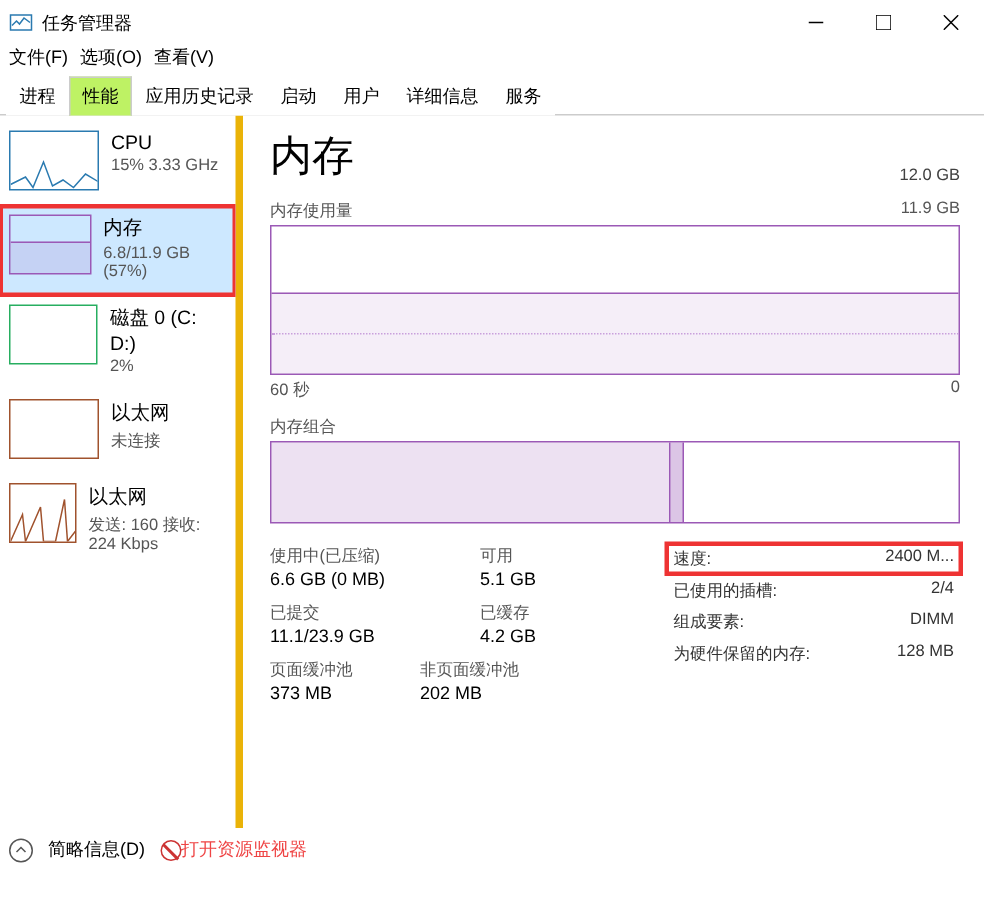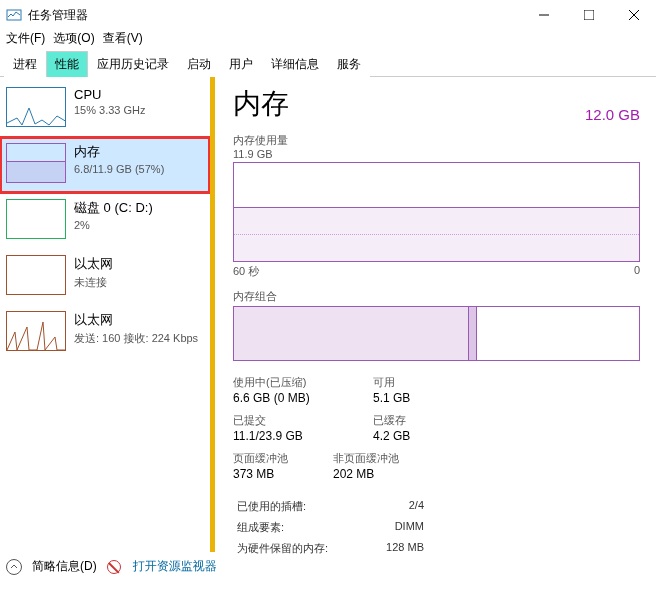--- a/index.html
+++ b/index.html
@@ -6,57 +6,57 @@
 body { width:656px; height:599px; background:#fff; overflow:hidden; font-size:12px; color:#000; }
 .titlebar { height:30px; display:flex; align-items:center; padding:0 0 0 6px; }
 .titlebar .icon { width:16px; height:16px; margin-right:6px; }
 .titlebar .title { flex:0 0 auto; font-size:12px; }
 .titlebar .spacer { flex:1; }
 .winbtn { width:45px; height:30px; display:flex; align-items:center; justify-content:center; }
 .winbtn svg { width:10px; height:10px; }
 .menubar { height:20px; display:flex; align-items:flex-start; padding:0 6px; gap:8px; font-size:12px; }
 .tabs { display:flex; border-bottom:1px solid #ccc; padding:0 4px; margin-top:0; }
 .tab { padding:4px 8px; font-size:12px; border:1px solid transparent; border-bottom:none; position:relative; top:1px; background:#fff; }
-.tab.active { border-color:#ccc; background:#5eead4; }
+.tab.active { border-color:#ccc; background:#bef264; }
 .content { display:flex; height:475px; }
 .sidebar { width:215px; border-right:5px solid #eab308; overflow:hidden; padding-top:4px; }
 .side-item { display:flex; padding:6px 6px 10px 6px; cursor:pointer; }
 .side-item.selected { background:#cde8ff; }
 .side-item.redbox { outline:3px solid #e33; outline-offset:-2px; }
 .thumbplot { width:60px; height:40px; border:1px solid #999; margin-right:8px; position:relative; overflow:hidden; }
 .thumbplot.cpu { border-color:#2a7ab0; }
 .thumbplot.mem { border-color:#9b59b6; }
 .thumbplot.disk { border-color:#27ae60; }
 .thumbplot.eth { border-color:#a0522d; }
 .side-label .name { font-size:13px; }
 .side-label .stat { font-size:11px; color:#555; margin-top:2px; }
 .main { flex:1; padding:8px 16px 0 18px; position:relative; }
 .main-head { display:flex; justify-content:space-between; align-items:flex-end; }
 .main-head .big { font-size:28px; font-weight:400; }
-.main-head .right { font-size:15px; color:#a21caf;margin-left:41px; }
-.chartlabel { font-size:11px; color:#555; margin-top:10px; display:flex; justify-content:space-between;flex-direction:column; }
+.main-head .right { font-size:11px; color:#404040;margin-left:41px; }
+.chartlabel { font-size:11px; color:#555; margin-top:10px; display:flex; justify-content:space-between; }
 .memchart { width:100%; height:100px; border:1px solid #9b59b6; background:#fff; position:relative; margin-top:2px; }
 .memchart .fill { position:absolute; left:0; right:0; top:45%; bottom:0; background:rgba(155,89,182,0.10); border-top:1px solid #9b59b6; }
 .memchart .gridline { position:absolute; left:0; right:0; top:72%; border-top:1px dotted #c9a0dc; }
 .xlabels { font-size:11px; color:#555; display:flex; justify-content:space-between; margin-top:2px;gap:32px; }
 .compchart { width:100%; height:55px; border:1px solid #9b59b6; margin-top:2px; display:flex; }
 .comp1 { width:58%; background:rgba(155,89,182,0.18); border-right:1px solid #9b59b6; }
 .comp2 { width:2%; background:rgba(155,89,182,0.35); border-right:1px solid #9b59b6; }
-.stats { display:flex; margin-top:14px; gap:10px;flex-direction:column; }
+.stats { display:flex; margin-top:14px; gap:10px; }
 .leftstats { flex:1; }
 .statrow { display:flex; }
 .statcell { width:115px; margin-bottom:8px; }
 .statcell .lbl { font-size:11px; color:#555; }
 .statcell .val { font-size:12px; margin-top:1px; white-space:nowrap; }
 .rightstats { width:195px; font-size:11px; color:#333; }
 .rightstats .row { display:flex; justify-content:space-between; margin-bottom:6px; padding:0 4px; }
 .rightstats .row.redbox { outline:3px solid #e33; outline-offset:-1px; padding:2px 4px; margin-bottom:4px; }
 .footer { position:absolute; left:6px; bottom:24px; display:flex; align-items:center; gap:10px; font-size:12px; }
 .footer .circ { width:16px; height:16px; border:1px solid #555; border-radius:50%; display:flex; align-items:center; justify-content:center; }
-.footer .link { color:#0369a1; display:flex; align-items:center; gap:12px; }
+.footer .link { color:#ef4444; display:flex; align-items:center; gap:0; }
 .footer .noicon { width:14px; height:14px; border:1.5px solid #c33; border-radius:50%; position:relative; }
 .footer .noicon::after { content:""; position:absolute; width:14px; height:1.5px; background:#c33; top:50%; left:-1px; transform:rotate(45deg); transform-origin:center; }
 </style>
 </head>
 <body>
 
 <div class="titlebar">
   <svg class="icon" viewBox="0 0 16 16">
       <rect x="1" y="3" width="14" height="10" fill="none" stroke="#2a7ab0"></rect>
       <polyline points="2,10 5,7 7,9 10,5 14,8" fill="none" stroke="#2a7ab0"></polyline>
@@ -194,20 +194,24 @@
               <div class="lbl">页面缓冲池</div>
               <div class="val">373 MB</div>
             </div>
           <div class="statcell">
               <div class="lbl">非页面缓冲池</div>
               <div class="val">202 MB</div>
             </div>
         </div>
       </div>
       <div class="rightstats">
+        <div class="row redbox">
+            <span>速度:</span>
+            <span>2400 M...</span>
+          </div>
         <div class="row">
             <span>已使用的插槽:</span>
             <span>2/4</span>
           </div>
         <div class="row">
             <span>组成要素:</span>
             <span>DIMM</span>
           </div>
         <div class="row">
             <span>为硬件保留的内存:</span>

